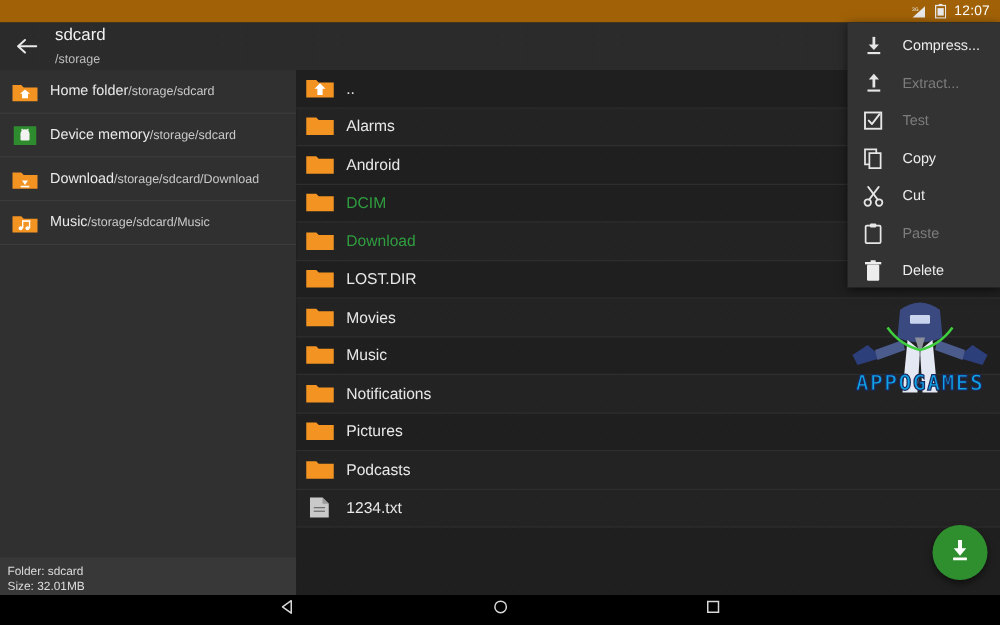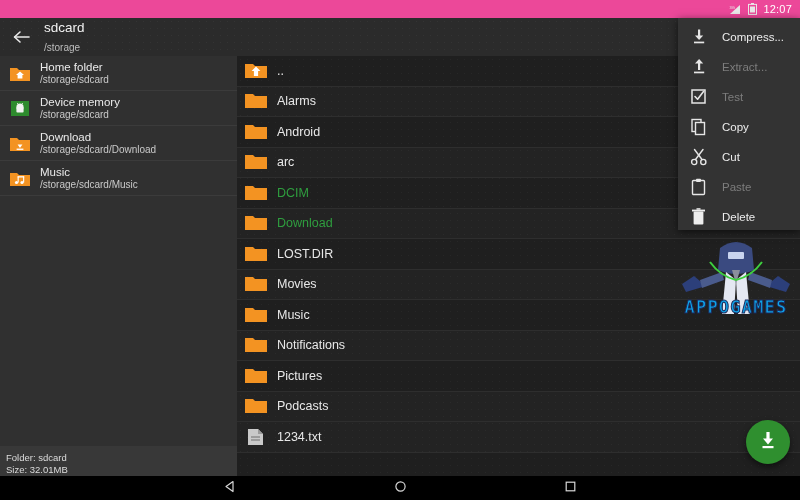--- a/index.html
+++ b/index.html
@@ -6,21 +6,21 @@
   html,body { width:800px; height:500px; overflow:hidden; background:#000; }
   body {
     font-family:"Liberation Sans", sans-serif;
     -webkit-font-smoothing:antialiased;
   }
   #app { position:relative; width:800px; height:500px; background:#1c1c1c; }
 
   
   .statusbar {
     position:absolute; top:0; left:0; width:800px; height:18px;
-    background:#ec4899; display:flex; align-items:center;
+    background:#a16207; display:flex; align-items:center;
     justify-content:flex-end; padding-right:8px; gap:6px;
   }
   .sb-icon { display:flex; align-items:center; }
   .sb-time { color:#fff; font-size:11px; letter-spacing:.2px; }
 
   
   .actionbar {
     position:absolute; top:18px; left:0; width:800px; height:38px;
     background:#2b2b2b;
     background-image:radial-gradient(rgba(255,255,255,.045) .6px, transparent .7px);
@@ -41,21 +41,21 @@
   .sidebar {
     position:absolute; top:56px; left:0; width:237px; bottom:24px;
     background:#303030; overflow:hidden;
   }
   .side-item {
     height:35px; display:flex; align-items:center; padding-left:8px;
     border-bottom:1px solid #3b3b3b; cursor:pointer;
   }
   .side-ico { width:24px; height:22px; margin-right:8px; flex:none;
               display:flex; align-items:center; justify-content:center; }
-  .side-txt { display:flex; flex-direction:column; line-height:1.1; overflow:hidden; }
+  .side-txt { display:flex; flex-direction:row; line-height:1.1; overflow:hidden; }
   .side-name { color:#eaeaea; font-size:11.5px; }
   .side-path { color:#c9c9c9; font-size:10px; margin-top:1px; }
 
   .side-status {
     position:absolute; left:0; bottom:24px; width:237px; height:30px;
     background:#383838; padding:3px 6px 0 6px;
     display:flex; flex-direction:column; justify-content:flex-end; line-height:1.25;
   }
   .side-status div { color:#dcdcdc; font-size:9.5px; }
 
@@ -261,28 +261,20 @@
 
     <div class="frow">
       <span class="fico">
         <svg width="24" height="20" viewBox="0 0 24 20">
             <path d="M1 3 h8 l2 2 h12 v12 h-22 z" fill="#f39322"></path>
           </svg>
       </span>
       <span class="fname">Android</span>
     </div>
 
-    <div class="frow alt">
-      <span class="fico">
-        <svg width="24" height="20" viewBox="0 0 24 20">
-            <path d="M1 3 h8 l2 2 h12 v12 h-22 z" fill="#f39322"></path>
-          </svg>
-      </span>
-      <span class="fname">arc</span>
-    </div>
 
     <div class="frow">
       <span class="fico">
         <svg width="24" height="20" viewBox="0 0 24 20">
             <path d="M1 3 h8 l2 2 h12 v12 h-22 z" fill="#f39322"></path>
           </svg>
       </span>
       <span class="fname sel">DCIM</span>
     </div>
 

